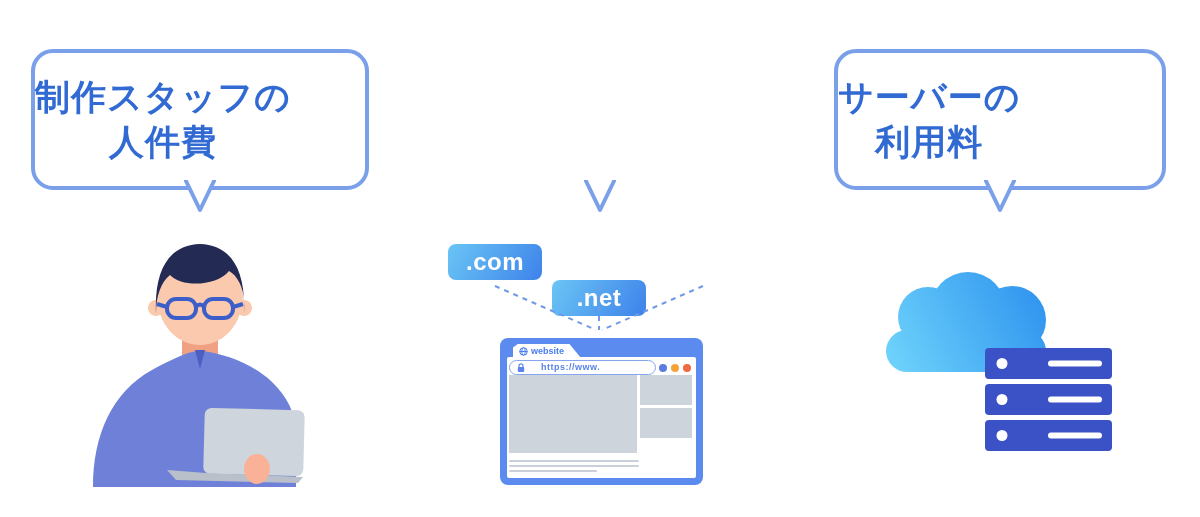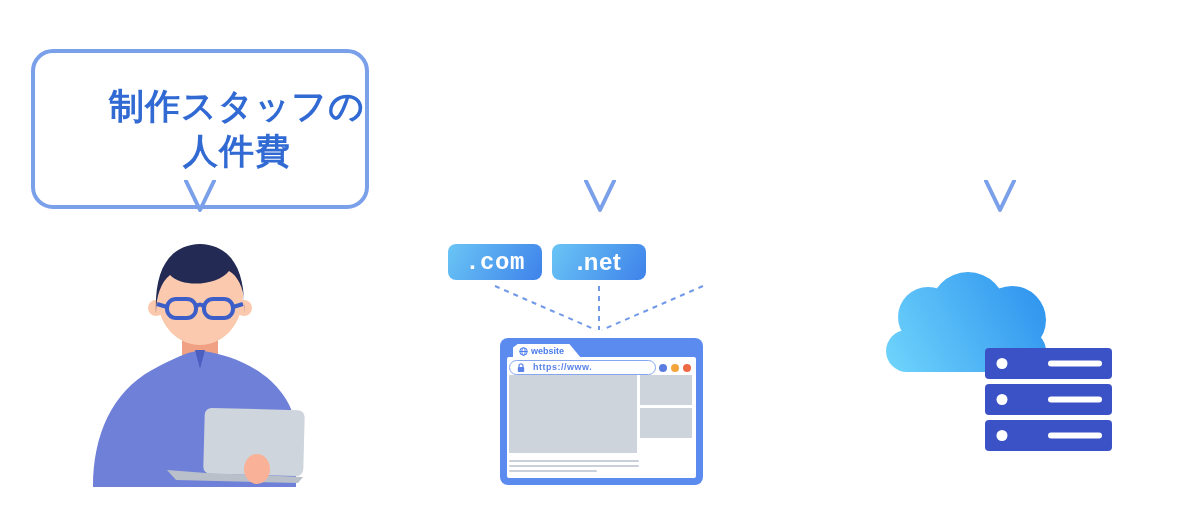--- a/index.html
+++ b/index.html
@@ -2,23 +2,23 @@
 <html><head>
 <meta charset="utf-8">
 <style>
   html,body{margin:0;padding:0;background:#ffffff;}
   *{box-sizing:border-box;}
   body{font-family:"Liberation Sans","DejaVu Sans",sans-serif;}
   .stage{position:relative;width:1200px;height:517px;background:#ffffff;overflow:hidden;}
 
   
   .bubble{
-    position:absolute;top:49px;height:160px;
+    position:absolute;top:49px;height:141px;
     background:#ffffff;border:4px solid #7aa0ea;border-radius:22px;
-    display:flex;align-items:center;justify-content:flex-end;
+    display:flex;align-items:center;justify-content:flex-start;
   }
   .bubble-text{
     color:#316ad3;font-size:35px;font-weight:bold;line-height:1.28;
     text-align:center;white-space:pre-line;letter-spacing:1px;
   }
   .bubble-tail{position:absolute;top:180px;width:44px;height:36px;}
 
   
   .pill{
     position:absolute;top:244px;width:94px;height:36px;border-radius:8px;
@@ -37,21 +37,21 @@
     position:absolute;left:13px;top:6px;width:68px;height:14px;background:#ffffff;
     clip-path:polygon(0% 100%,0% 25%,7% 0%,83% 0%,100% 100%);
     display:flex;align-items:center;gap:3px;padding-left:6px;
   }
   .browser-tab-label{color:#4a7ded;font-size:9px;font-weight:bold;line-height:1;}
   .browser-inner{position:absolute;left:7px;right:7px;top:19px;bottom:7px;
     background:#ffffff;border-radius:2px;}
   .addressbar{
     position:absolute;left:2px;top:3px;width:147px;height:15px;
     border:1.5px solid #86a7f0;border-radius:9px;background:#ffffff;
-    display:flex;align-items:center;gap:8px;padding:6px 7px;
+    display:flex;align-items:center;gap:16px;padding:6px 7px;
   }
   .addressbar-url{color:#5b83e8;font-size:9px;font-weight:bold;letter-spacing:.5px;line-height:1;}
   .browser-dots{position:absolute;right:5px;top:7px;display:flex;gap:4px;}
   .dot{width:8px;height:8px;border-radius:50%;}
   .dot-blue{background:#5b7ce0;}
   .dot-orange{background:#f5a43c;}
   .dot-red{background:#ee6a45;}
   .content-main{position:absolute;left:2px;top:18px;width:128px;height:78px;background:#ced4dc;}
   .content-side1{position:absolute;left:133px;top:18px;width:52px;height:30px;background:#ced4dc;}
   .content-side2{position:absolute;left:133px;top:51px;width:52px;height:30px;background:#ced4dc;}
@@ -74,20 +74,24 @@
 人件費</div>
   </div>
   <svg class="bubble-tail" style="left:178px;" viewBox="0 0 44 36">
     <path d="M8,1 L22,30 L36,1" fill="#ffffff" stroke="#7aa0ea" stroke-width="4" stroke-linecap="round" stroke-linejoin="round"></path>
   </svg>
 
   <svg class="bubble-tail" style="left:578px;" viewBox="0 0 44 36">
     <path d="M8,1 L22,30 L36,1" fill="#ffffff" stroke="#7aa0ea" stroke-width="4" stroke-linecap="round" stroke-linejoin="round"></path>
   </svg>
 
+  <div class="bubble" style="left:834px;width:332px;">
+    <div class="bubble-text">サーバーの
+利用料</div>
+  </div>
   <svg class="bubble-tail" style="left:978px;" viewBox="0 0 44 36">
     <path d="M8,1 L22,30 L36,1" fill="#ffffff" stroke="#7aa0ea" stroke-width="4" stroke-linecap="round" stroke-linejoin="round"></path>
   </svg>
 
   <svg class="person-art" viewBox="0 0 320 287">
 
     <rect x="122" y="92" width="36" height="38" fill="#f0a183"></rect>
 
     <path d="M33,257 C33,205 52,162 92,140 C112,129 128,122 137,121 L140,134 L143,121
              C165,124 193,134 211,151 C228,167 235,184 236,200 L236,257 Z" fill="#6e80d8"></path>
@@ -108,24 +112,24 @@
       <path d="M136,77 Q140,72 144,77"></path>
       <path d="M107,77 L97,74"></path>
       <path d="M173,77 L183,74"></path>
     </g>
 
     <rect x="144" y="179" width="100" height="66" rx="7" fill="#cfd5dc" transform="rotate(1.5 194 212)"></rect>
     <polygon points="107,240 146,243 243,247 238,253 116,250" fill="#b9c0ca"></polygon>
     <ellipse cx="197" cy="239" rx="13" ry="15" fill="#f9b197"></ellipse>
   </svg>
 
-  <div class="pill" style="left:448px;font-family:Liberation Mono, monospace;">
+  <div class="pill" style="left:448px;">
     <span>.com</span>
   </div>
-  <div class="pill" style="left:552px;">
+  <div class="pill" style="left:552px;margin-top:36px;">
     <span>.net</span>
   </div>
 
   <svg class="dash-lines" viewBox="0 0 330 60">
     <g stroke="#7099e8" stroke-width="2" stroke-dasharray="5 5" fill="none">
       <line x1="55" y1="8" x2="156" y2="52"></line>
       <line x1="159" y1="8" x2="159" y2="52"></line>
       <line x1="263" y1="8" x2="162" y2="52"></line>
     </g>
   </svg>

